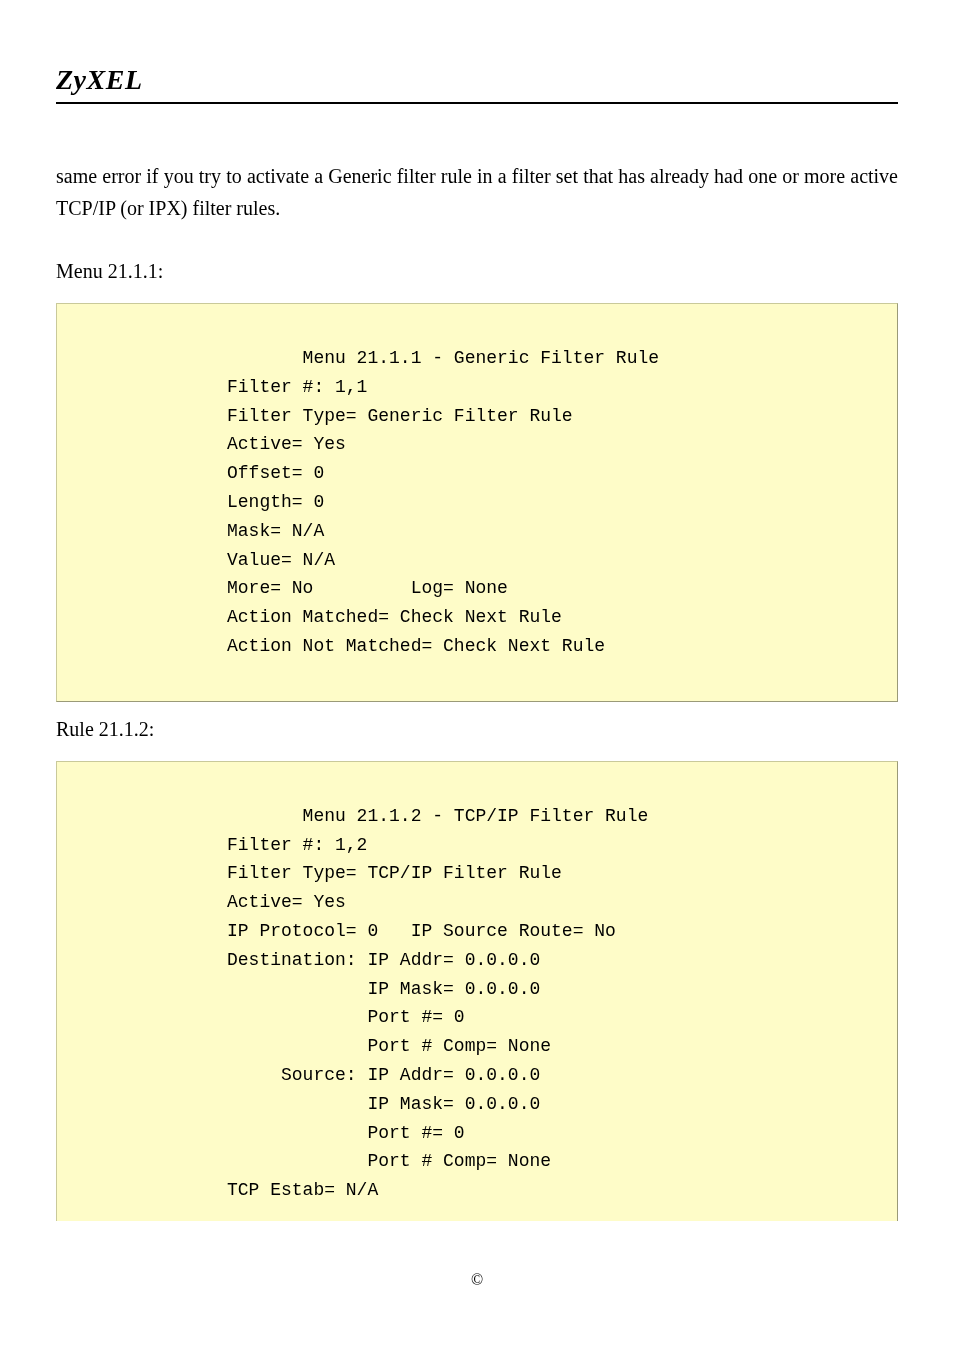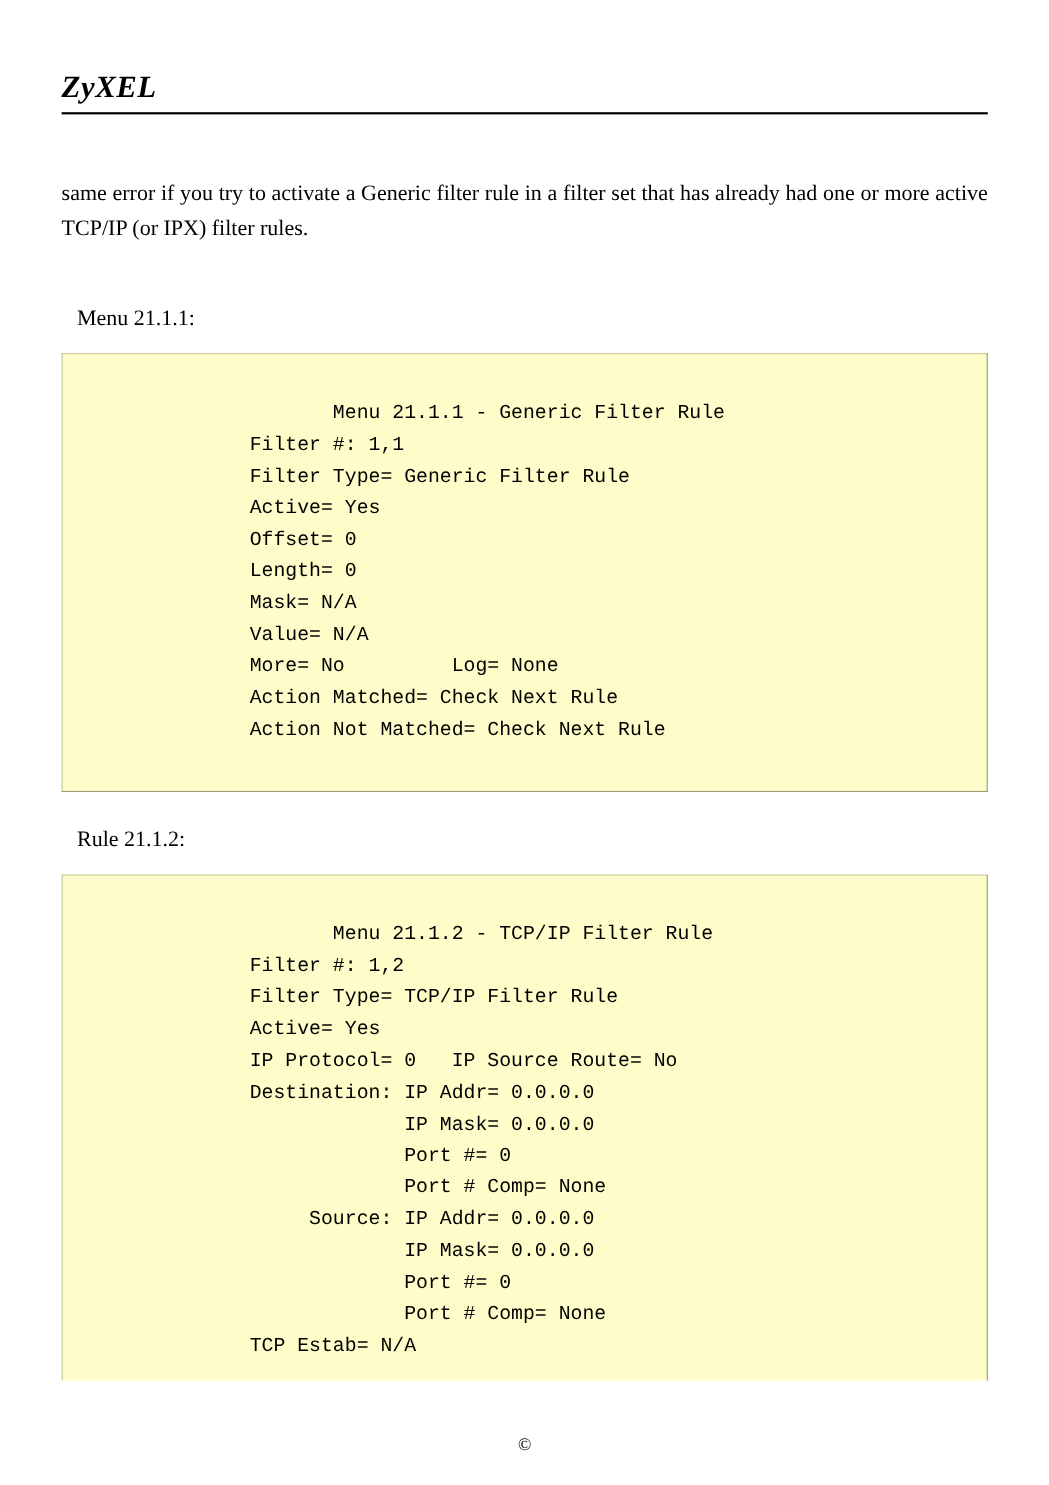--- a/index.html
+++ b/index.html
@@ -21,41 +21,41 @@
   }
   .rule{
     border:none;
     border-top:2px solid #000;
     margin:0 0 56px 0;
   }
   .body-text{
     font-size:20px;
     line-height:1.6;
     text-align:justify;
-    margin:0 0 54px 0;
+    margin:0 0 36px 0;
   }
   .label{
     font-size:20px;
-    margin:0 0 20px 14px;
+    margin:0 0 20px 0;
   }
   .term{
     background:#fefcc8;
     border:1px solid #c9c99a;
     border-right-color:#9a9a78;
     border-bottom-color:#9a9a78;
     box-sizing:border-box;
     width:100%;
     padding:40px 20px 40px 170px;
     font-family:"Courier New",Courier,monospace;
     font-size:18px;
     line-height:1.6;
     white-space:pre;
     color:#000;
     overflow:hidden;
-    margin-bottom:32px;
+    margin-bottom:16px;
   }
   .term.clipped{
     padding-bottom:16px;
     border-bottom:none;
   }
   .footer{
     text-align:center;
     font-size:16px;
     margin-top:50px;
   }

